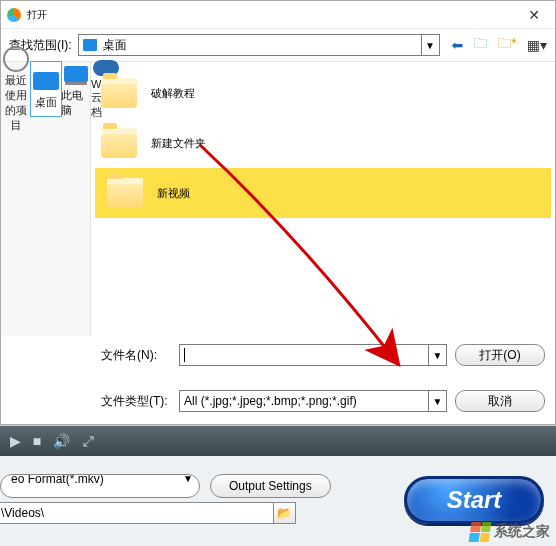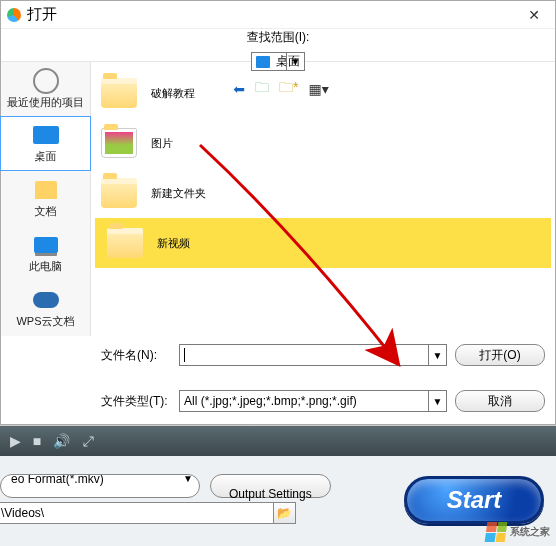--- a/index.html
+++ b/index.html
@@ -32,37 +32,36 @@
     border-bottom: 1px solid #eee;
   }
   .titlebar .appicon {
     width: 14px; height: 14px;
     border-radius: 50%;
     background: conic-gradient(#ff7b00 0 40%, #3db2ff 40% 70%, #38c172 70% 100%);
     margin-right: 6px;
   }
   .titlebar .title {
     flex: 1;
-    font-size: 15px;
+    font-size: 10px;
   }
   .titlebar .close {
     width: 30px;
     text-align: center;
     font-size: 14px;
     color: #333;
     cursor: pointer;
   }
 
   .lookin-row {
     height: 32px;
     display: flex;
     align-items: center;
     padding: 0 8px;
     gap: 6px;
-    flex-direction: column;
   }
   .lookin-label { white-space: nowrap; }
   .lookin-select {
     flex: 1;
     height: 22px;
     border: 1px solid #7a7a7a;
     background: #fff;
     display: flex;
     align-items: center;
     padding: 0 4px;
@@ -95,21 +94,20 @@
     flex: 1;
     display: flex;
     border-top: 1px solid #e5e5e5;
     min-height: 0;
   }
   .sidebar {
     width: 90px;
     background: #f7f7f7;
     border-right: 1px solid #e3e3e3;
     display: flex;
-    flex-direction: column;
   }
   .sidebar-item {
     height: 56px;
     display: flex;
     flex-direction: column;
     align-items: center;
     justify-content: center;
     gap: 2px;
     cursor: pointer;
     font-size: 11px;
@@ -235,21 +233,21 @@
     border-radius:12px;
     display:flex; align-items:center;
     padding:0 24px 15px 10px;
     font-size:12px; position:relative;
     overflow:hidden;
   }
   .format-select .arrow {
     position:absolute; right:6px; font-size:10px;
   }
   .outset-btn {
-    height:24px; padding:8px 18px;
+    height:24px; padding:0 18px;
     border:1px solid #888; border-radius:12px;
     background:linear-gradient(#fdfdfd,#e7e7e7);
     font-size:12px; line-height:22px;
     cursor:pointer;
   }
   .start-btn {
     position:absolute;
     right:12px; bottom:22px;
     width:140px; height:48px;
     border-radius:28px;
@@ -288,21 +286,21 @@
     width:230px; height:240px;
     pointer-events:none;
   }
 
   .watermark {
     position:absolute;
     right:6px; bottom:4px;
     display:flex; align-items:center;
     gap:4px;
     color:#3a3a3a;
-    font-size:10px;
+    font-size:14px;
     font-weight:bold;
     text-shadow:0 0 2px #fff;
     opacity:.75;
   }
   .watermark .winlogo {
     width:20px; height:20px;
     display:grid;
     grid-template-columns:1fr 1fr;
     grid-template-rows:1fr 1fr;
     gap:1px;
@@ -367,41 +365,33 @@
     <div class="sidebar">
       <div class="sidebar-item">
         <span class="sidebar-icon clock"></span>
         <span style="text-align:center;">最近使用的项目</span>
       </div>
       <div class="sidebar-item active">
         <span class="sidebar-icon desktop"></span>
         <span>桌面</span>
       </div>
       <div class="sidebar-item">
-        <span class="sidebar-icon docs"></span>
-        <span>文档</span>
-      </div>
-      <div class="sidebar-item">
         <span class="sidebar-icon pc"></span>
         <span>此电脑</span>
       </div>
       <div class="sidebar-item">
         <span class="sidebar-icon cloud"></span>
         <span>WPS云文档</span>
       </div>
     </div>
 
     <div class="file-list" id="file-list">
         <div class="file-row">
           <div class="folder-icon"></div>
           <span class="file-name">破解教程</span>
-        </div>
-        <div class="file-row">
-          <div class="folder-icon photo"></div>
-          <span class="file-name">图片</span>
         </div>
         <div class="file-row">
           <div class="folder-icon"></div>
           <span class="file-name">新建文件夹</span>
         </div>
         <div class="file-row selected">
           <div class="folder-icon"></div>
           <span class="file-name">新视频</span>
         </div>
       </div>

